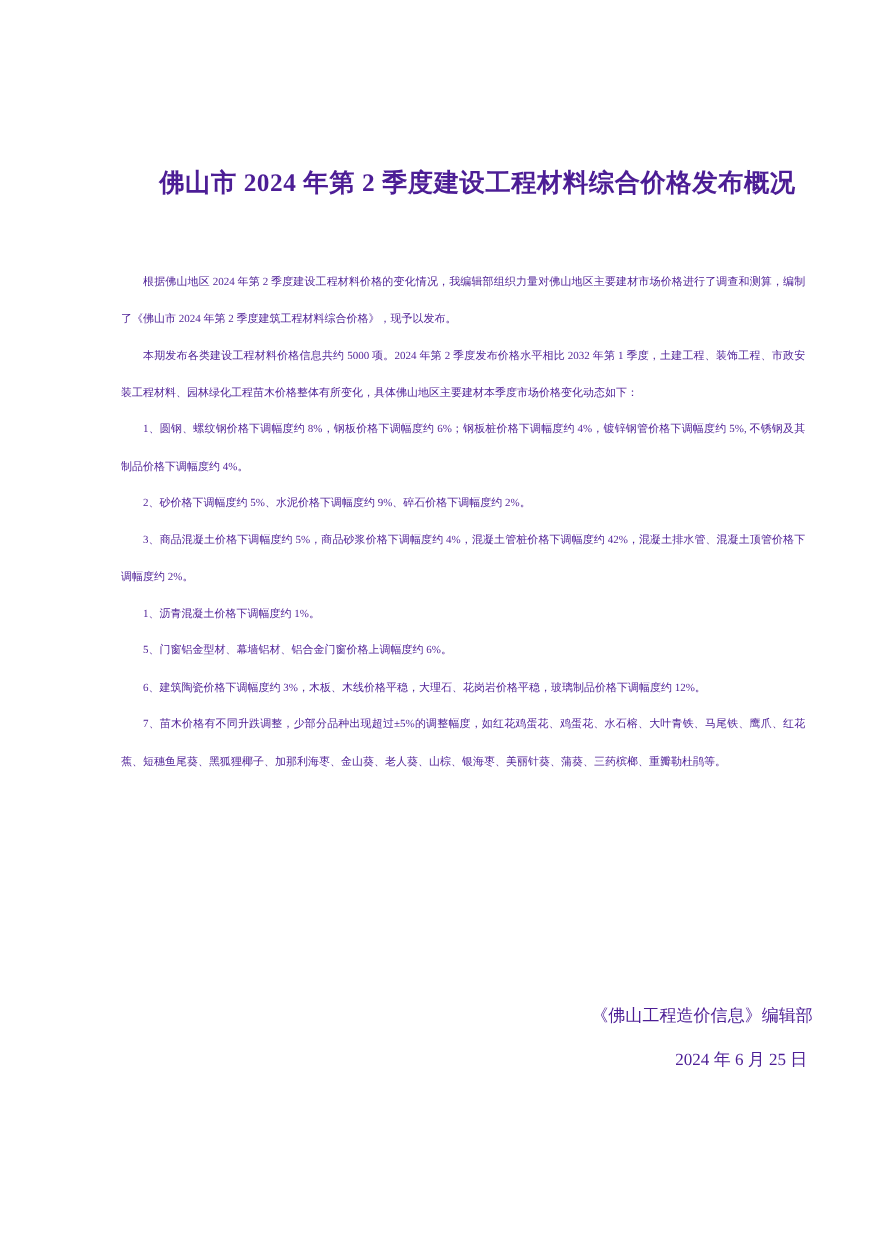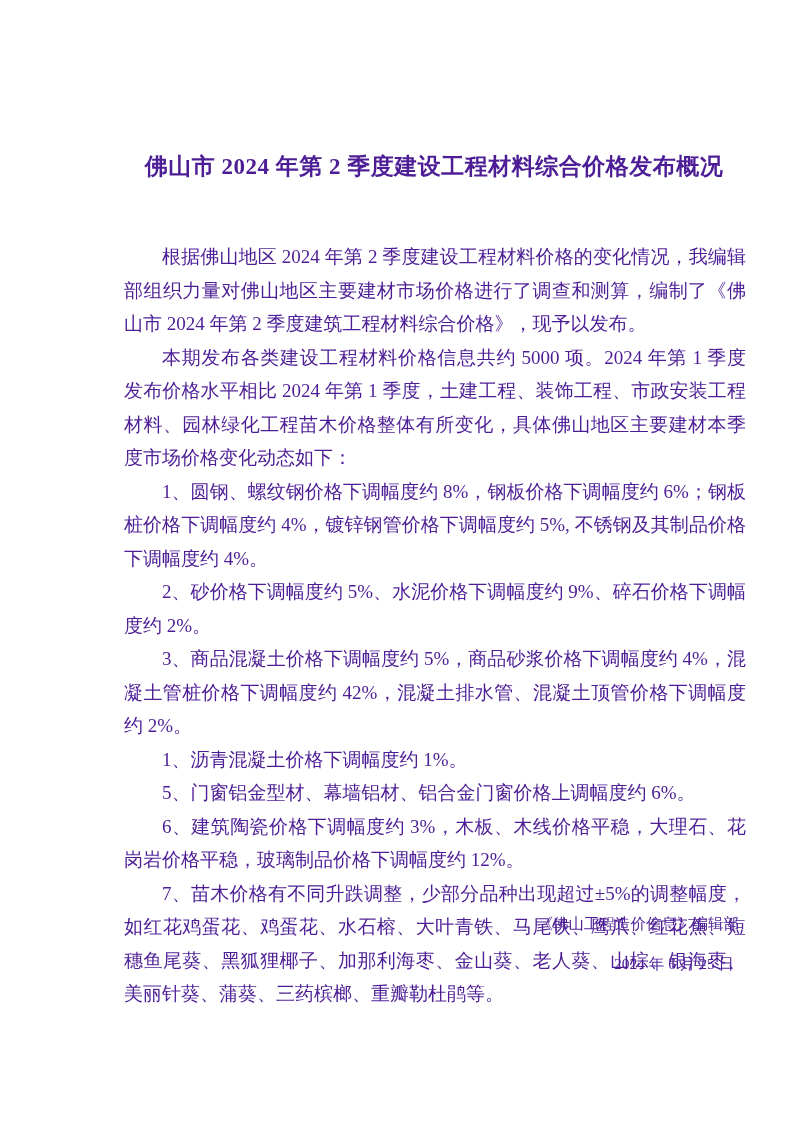--- a/index.html
+++ b/index.html
@@ -25,23 +25,23 @@
     text-align: center;
     font-size: 23px;
     font-weight: 700;
     letter-spacing: 0.5px;
     line-height: 1.5;
     white-space: nowrap;
   }
   .doc-body {
     position: absolute;
     top: 240px;
-    left: 90px;
+    left: 76px;
     width: 622px;
-    font-size: 19px;
+    font-size: 10px;
     line-height: 33.5px;
     text-align: justify;
     text-justify: inter-ideograph;
   }
   .doc-body p {
     margin: 0;
     padding: 0;
     text-indent: 2em;
   }
   .sig-block {
@@ -59,21 +59,21 @@
 </style>
 </head>
 <body>
 
 <div class="page">
 
   <div class="doc-title">佛山市 2024 年第 2 季度建设工程材料综合价格发布概况</div>
 
   <div class="doc-body">
     <p>根据佛山地区 2024 年第 2 季度建设工程材料价格的变化情况，我编辑部组织力量对佛山地区主要建材市场价格进行了调查和测算，编制了《佛山市 2024 年第 2 季度建筑工程材料综合价格》，现予以发布。</p>
-    <p>本期发布各类建设工程材料价格信息共约 5000 项。2024 年第 1 季度发布价格水平相比 2024 年第 1 季度，土建工程、装饰工程、市政安装工程材料、园林绿化工程苗木价格整体有所变化，具体佛山地区主要建材本季度市场价格变化动态如下：</p>
+    <p>本期发布各类建设工程材料价格信息共约 5000 项。2024 年第 2 季度发布价格水平相比 2032 年第 1 季度，土建工程、装饰工程、市政安装工程材料、园林绿化工程苗木价格整体有所变化，具体佛山地区主要建材本季度市场价格变化动态如下：</p>
     <p>1、圆钢、螺纹钢价格下调幅度约 8%，钢板价格下调幅度约 6%；钢板桩价格下调幅度约 4%，镀锌钢管价格下调幅度约 5%, 不锈钢及其制品价格下调幅度约 4%。</p>
     <p>2、砂价格下调幅度约 5%、水泥价格下调幅度约 9%、碎石价格下调幅度约 2%。</p>
     <p>3、商品混凝土价格下调幅度约 5%，商品砂浆价格下调幅度约 4%，混凝土管桩价格下调幅度约 42%，混凝土排水管、混凝土顶管价格下调幅度约 2%。</p>
     <p>1、沥青混凝土价格下调幅度约 1%。</p>
     <p>5、门窗铝金型材、幕墙铝材、铝合金门窗价格上调幅度约 6%。</p>
     <p>6、建筑陶瓷价格下调幅度约 3%，木板、木线价格平稳，大理石、花岗岩价格平稳，玻璃制品价格下调幅度约 12%。</p>
     <p>7、苗木价格有不同升跌调整，少部分品种出现超过±5%的调整幅度，如红花鸡蛋花、鸡蛋花、水石榕、大叶青铁、马尾铁、鹰爪、红花蕉、短穗鱼尾葵、黑狐狸椰子、加那利海枣、金山葵、老人葵、山棕、银海枣、美丽针葵、蒲葵、三药槟榔、重瓣勒杜鹃等。</p>
   </div>
 
   <div class="sig-block">

